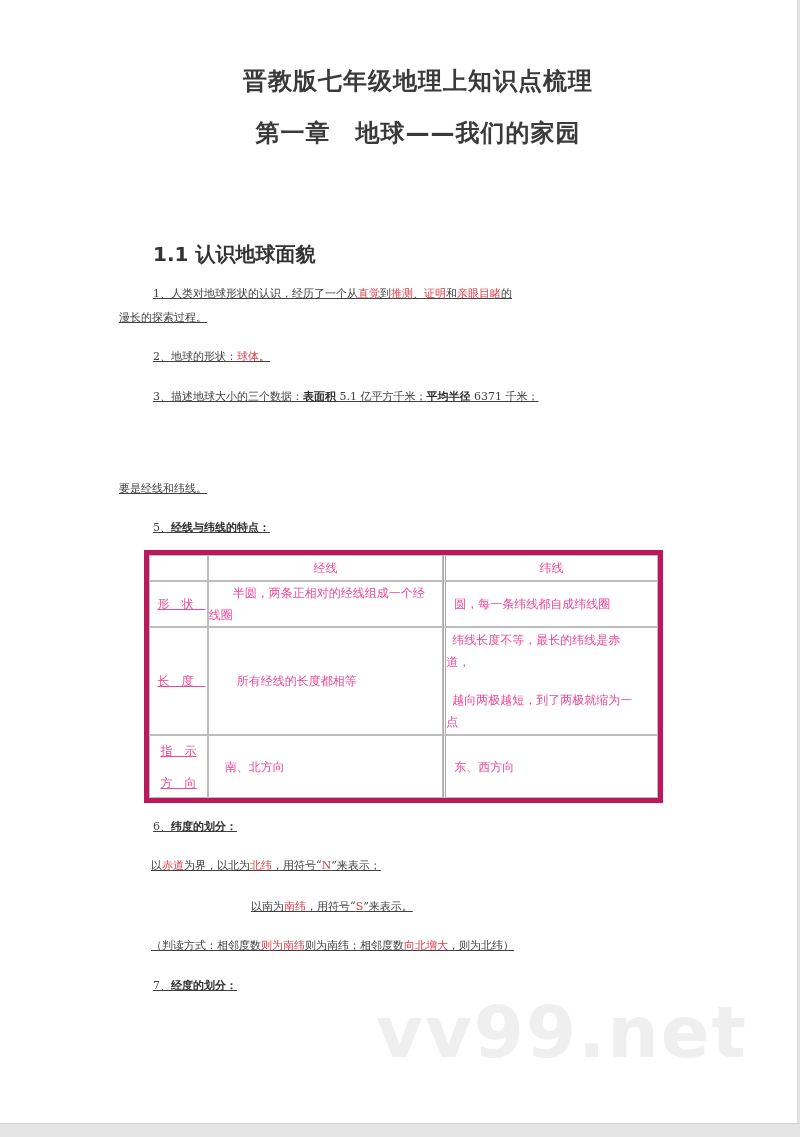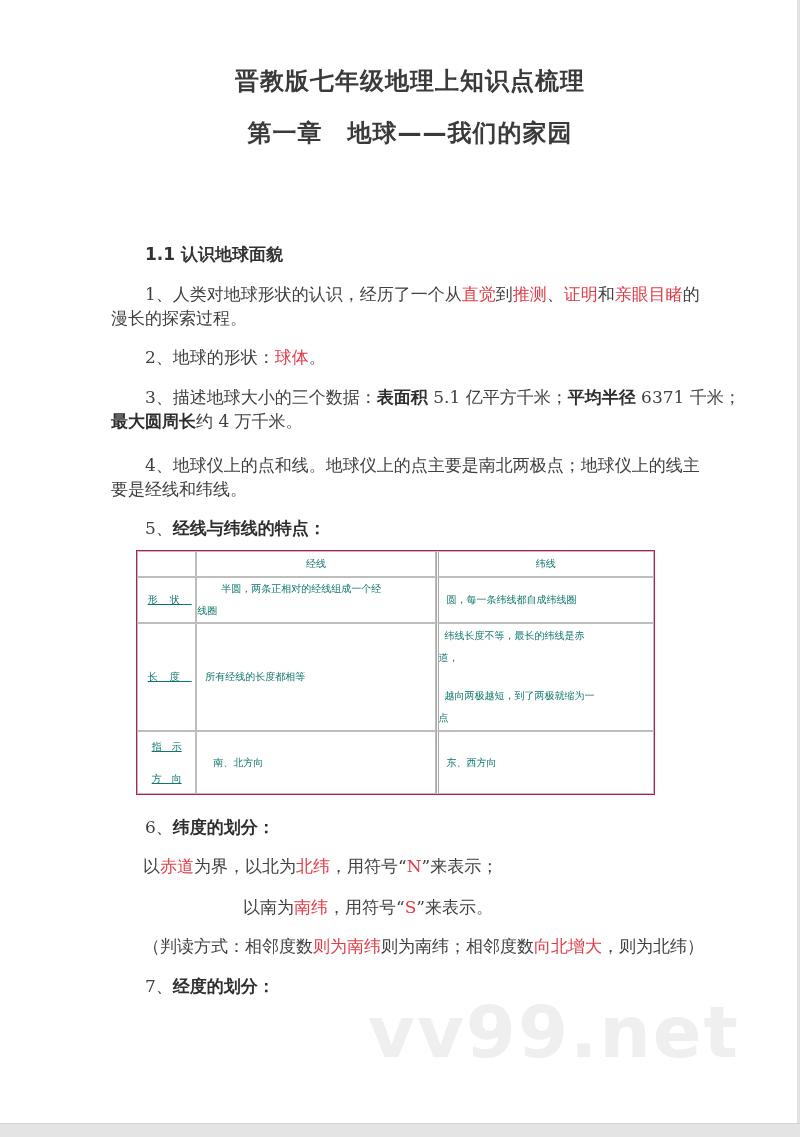--- a/index.html
+++ b/index.html
@@ -4,53 +4,54 @@
   <style>
     html, body { margin: 0; padding: 0; }
     body {
       width: 800px; height: 1137px; overflow: hidden;
       background: #ffffff;
       font-family: "DejaVu Serif", "Liberation Serif", serif;
       color: #333333;
       position: relative;
     }
     .page {
-      position: absolute; left: 0; top: 0; width: 769px; height: 1123px;
+      position: absolute; left: 8px; top: 0; width: 769px; height: 1123px;
       background: #ffffff;
     }
     .edge-right {
       position: absolute; left: 797px; top: 0; width: 3px; height: 1137px;
       background: #e2e2e2;
     }
     .edge-bottom {
       position: absolute; left: 0; top: 1123px; width: 800px; height: 14px;
       background: #e4e4e4; border-top: 1px solid #d4d4d4;
     }
     .title {
       position: absolute; left: 0; width: 820px; text-align: center;
       font-family: "DejaVu Sans", "Liberation Sans", sans-serif;
       font-weight: bold; color: #3a3a3a; letter-spacing: 1px;
     }
     .title1 { top: 65px; font-size: 24px; }
     .title2 { top: 117px; font-size: 24px; }
     .p {
-      position: absolute; font-size: 17px; line-height: 26px; color: #404040;
+      position: absolute; font-size: 11px; line-height: 26px; color: #404040;
       white-space: nowrap;
+      text-decoration: underline;
     }
     .b { font-weight: bold; font-family: "DejaVu Sans", "Liberation Sans", sans-serif; color: #2e2e2e; }
     .red { color: #e03c46; }
     .sec {
-      position: absolute; font-size: 17px; line-height: 26px; color: #333;
+      position: absolute; font-size: 20px; line-height: 26px; color: #333;
       white-space: nowrap;
     }
     table.feat {
       position: absolute; left: 136px; top: 550px; width: 519px;
       border-collapse: separate; border-spacing: 0;
-      border: 1px solid #be185d;
-      font-size: 10px; color: #0f766e;
+      border: 5px solid #be185d;
+      font-size: 12px; color: #ec4899;
     }
     table.feat td {
       border: 1px solid #bdbdbd; padding: 0; vertical-align: middle;
       line-height: 22px;
     }
     .hdr td { height: 24px; text-align: center; }
     .c1 { width: 52px; text-decoration: underline; }
     .c2 { width: 242px; }
     .c3 { width: 219px; border-left: 3px double #a8a8a8 !important; }
     .rowh { text-align: center; letter-spacing: 12px; padding-left: 6px !important; }
@@ -70,25 +71,21 @@
   </div>
   <div class="p" style="left:111px; top:305px;">漫长的探索过程。</div>
 
   <div class="p" style="left:145px; top:344px;">
     <span>2、地球的形状：</span><span class="red">球体</span><span>。</span>
   </div>
 
   <div class="p" style="left:145px; top:384px;">
     <span>3、描述地球大小的三个数据：</span><span class="b">表面积</span><span> 5.1 亿平方千米；</span><span class="b">平均半径</span><span> 6371 千米；</span>
   </div>
-  <div class="p" style="left:111px; top:408px;">
-    <span class="b">最大圆周长</span><span>约 4 万千米。</span>
-  </div>
 
-  <div class="p" style="left:145px; top:452px;">4、地球仪上的点和线。地球仪上的点主要是南北两极点；地球仪上的线主</div>
   <div class="p" style="left:111px; top:476px;">要是经线和纬线。</div>
 
   <div class="p" style="left:145px; top:515px;">
     <span>5、</span><span class="b">经线与纬线的特点：</span>
   </div>
 
   <table class="feat">
     <tbody>
         <tr class="hdr">
       <td class="c1"></td>
@@ -101,21 +98,21 @@
         <div style="padding-left:24px;">半圆，两条正相对的经线组成一个经</div>
         <div>线圈</div>
       </td>
       <td class="c3">
         <div style="padding-left:8px;">圆，每一条纬线都自成纬线圈</div>
       </td>
     </tr>
     <tr style="height:108px;">
       <td class="c1 rowh">长度</td>
       <td class="c2">
-        <div style="padding-left:8px;">所有经线的长度都相等</div>
+        <div style="padding-left:8px;margin-left:20px;">所有经线的长度都相等</div>
       </td>
       <td class="c3">
         <div style="padding-left:6px;">纬线长度不等，最长的纬线是赤</div>
         <div>道，</div>
         <div style="height:16px;"></div>
         <div style="padding-left:6px;">越向两极越短，到了两极就缩为一</div>
         <div>点</div>
       </td>
     </tr>
     <tr style="height:63px;">

